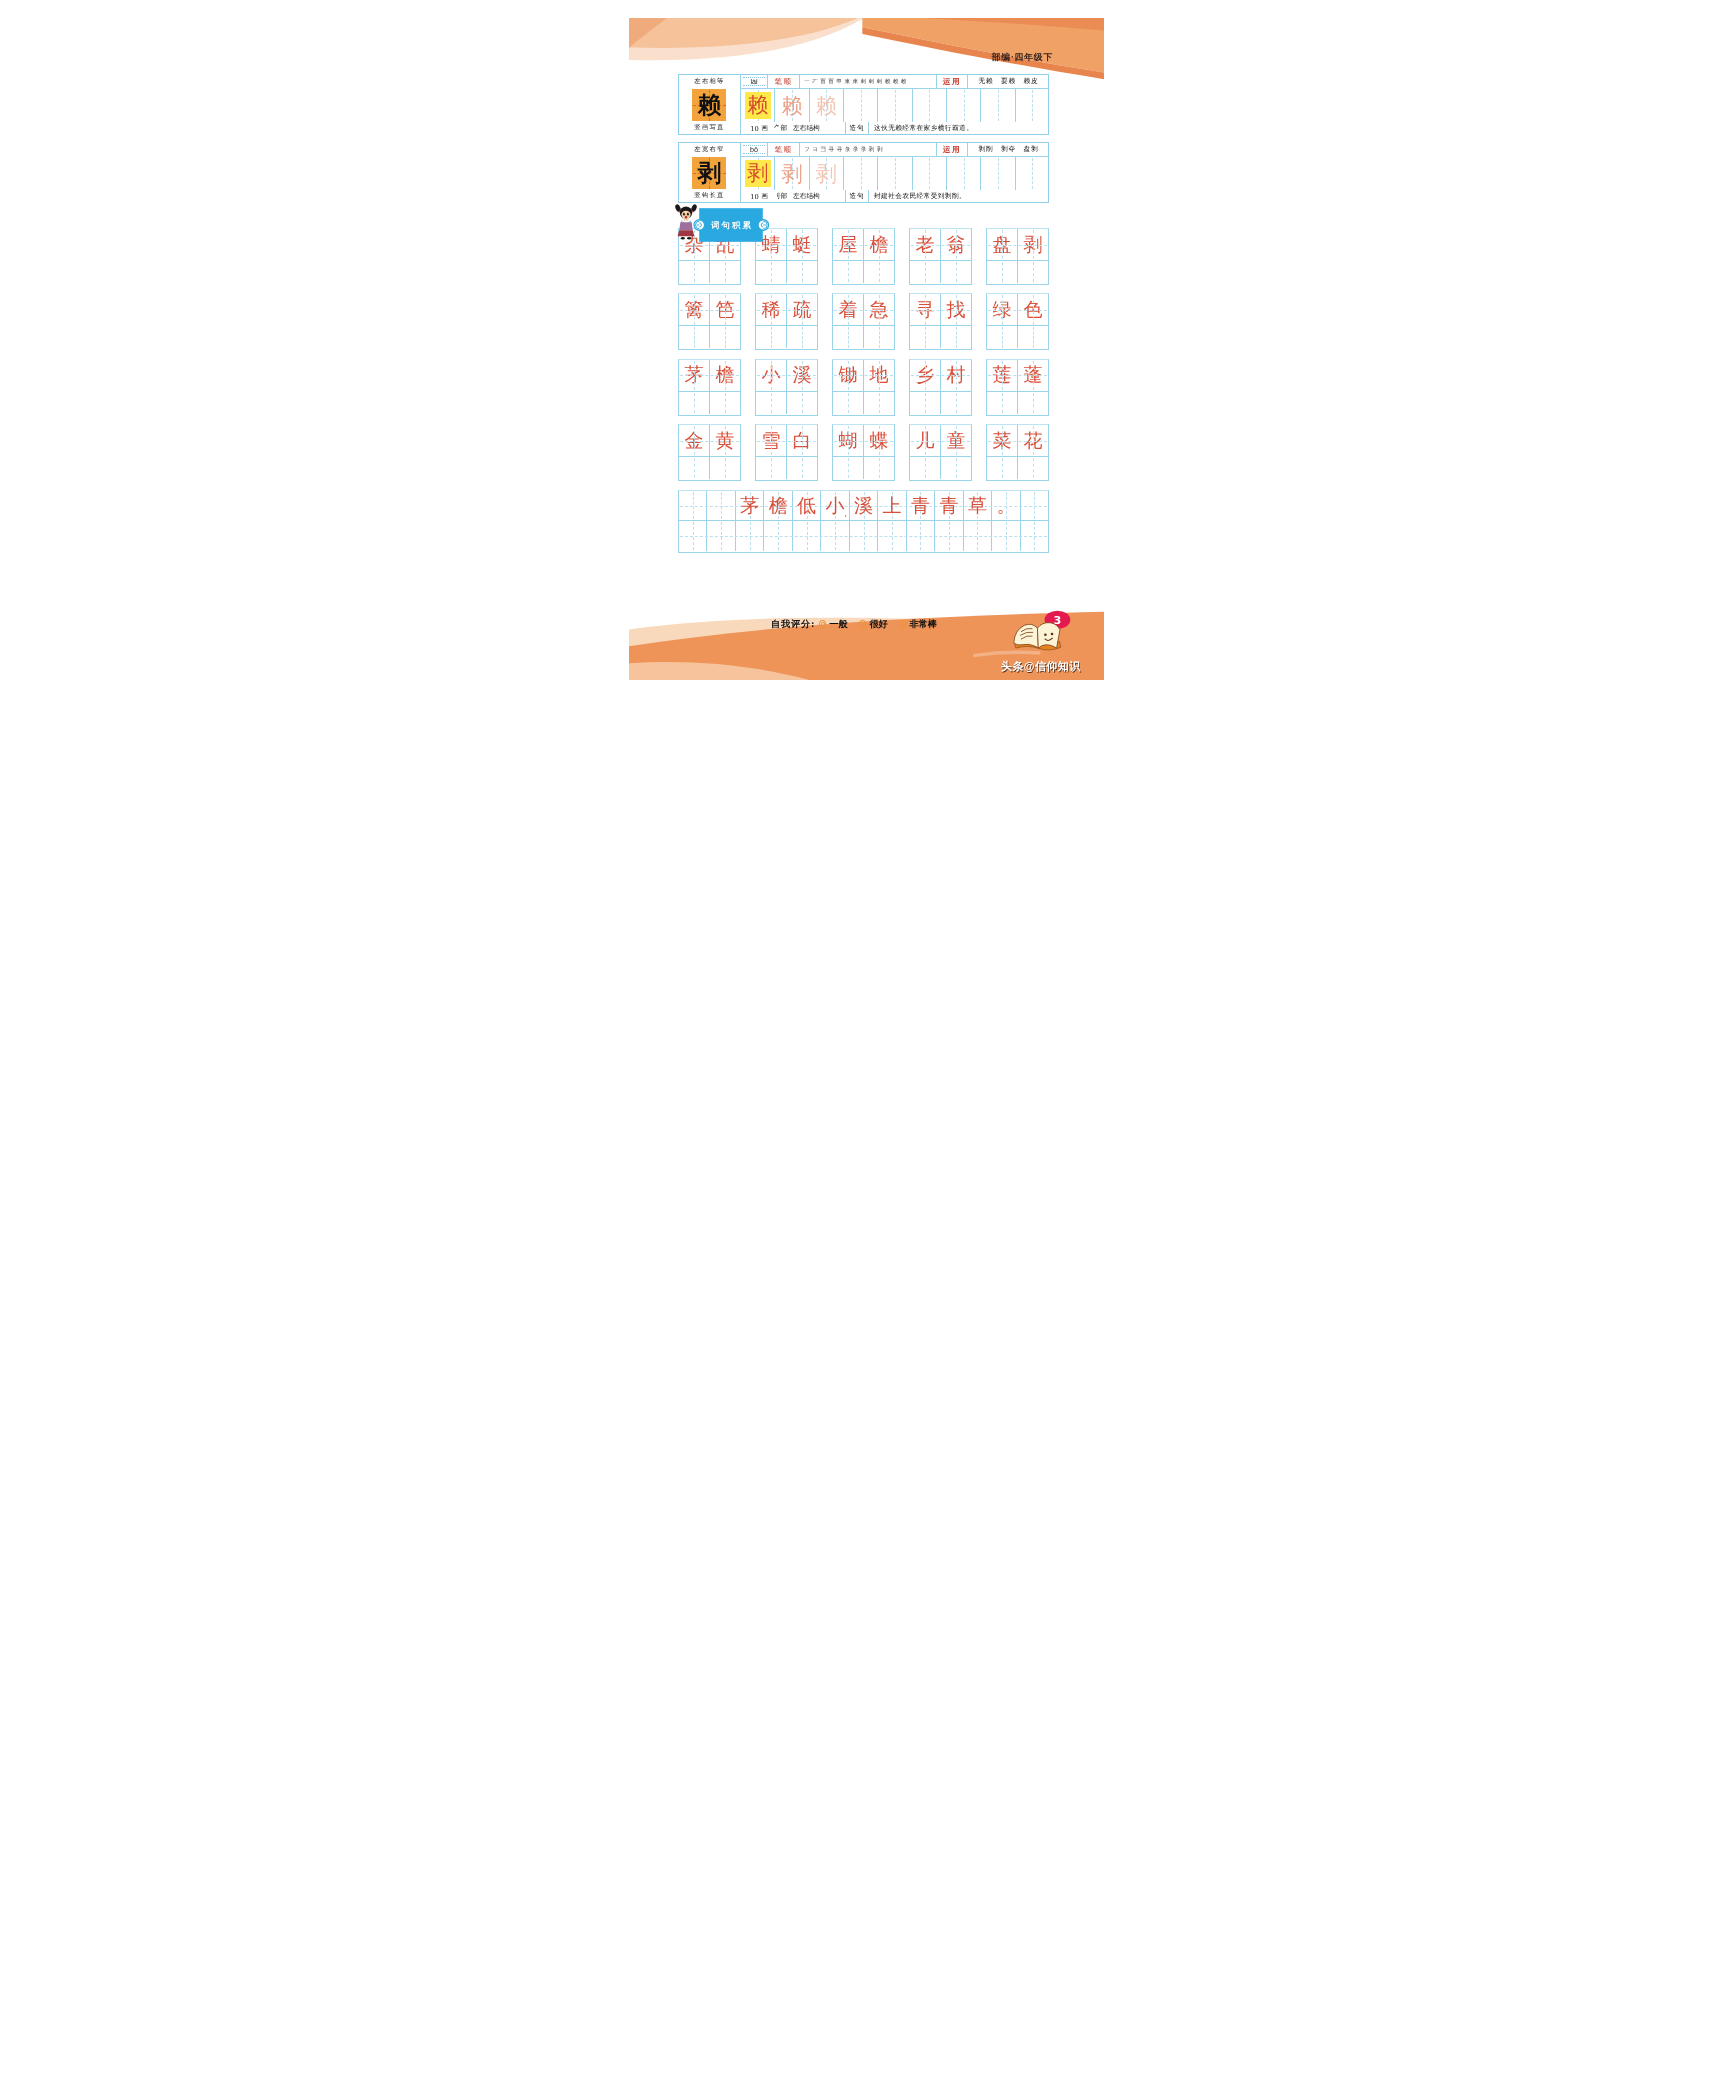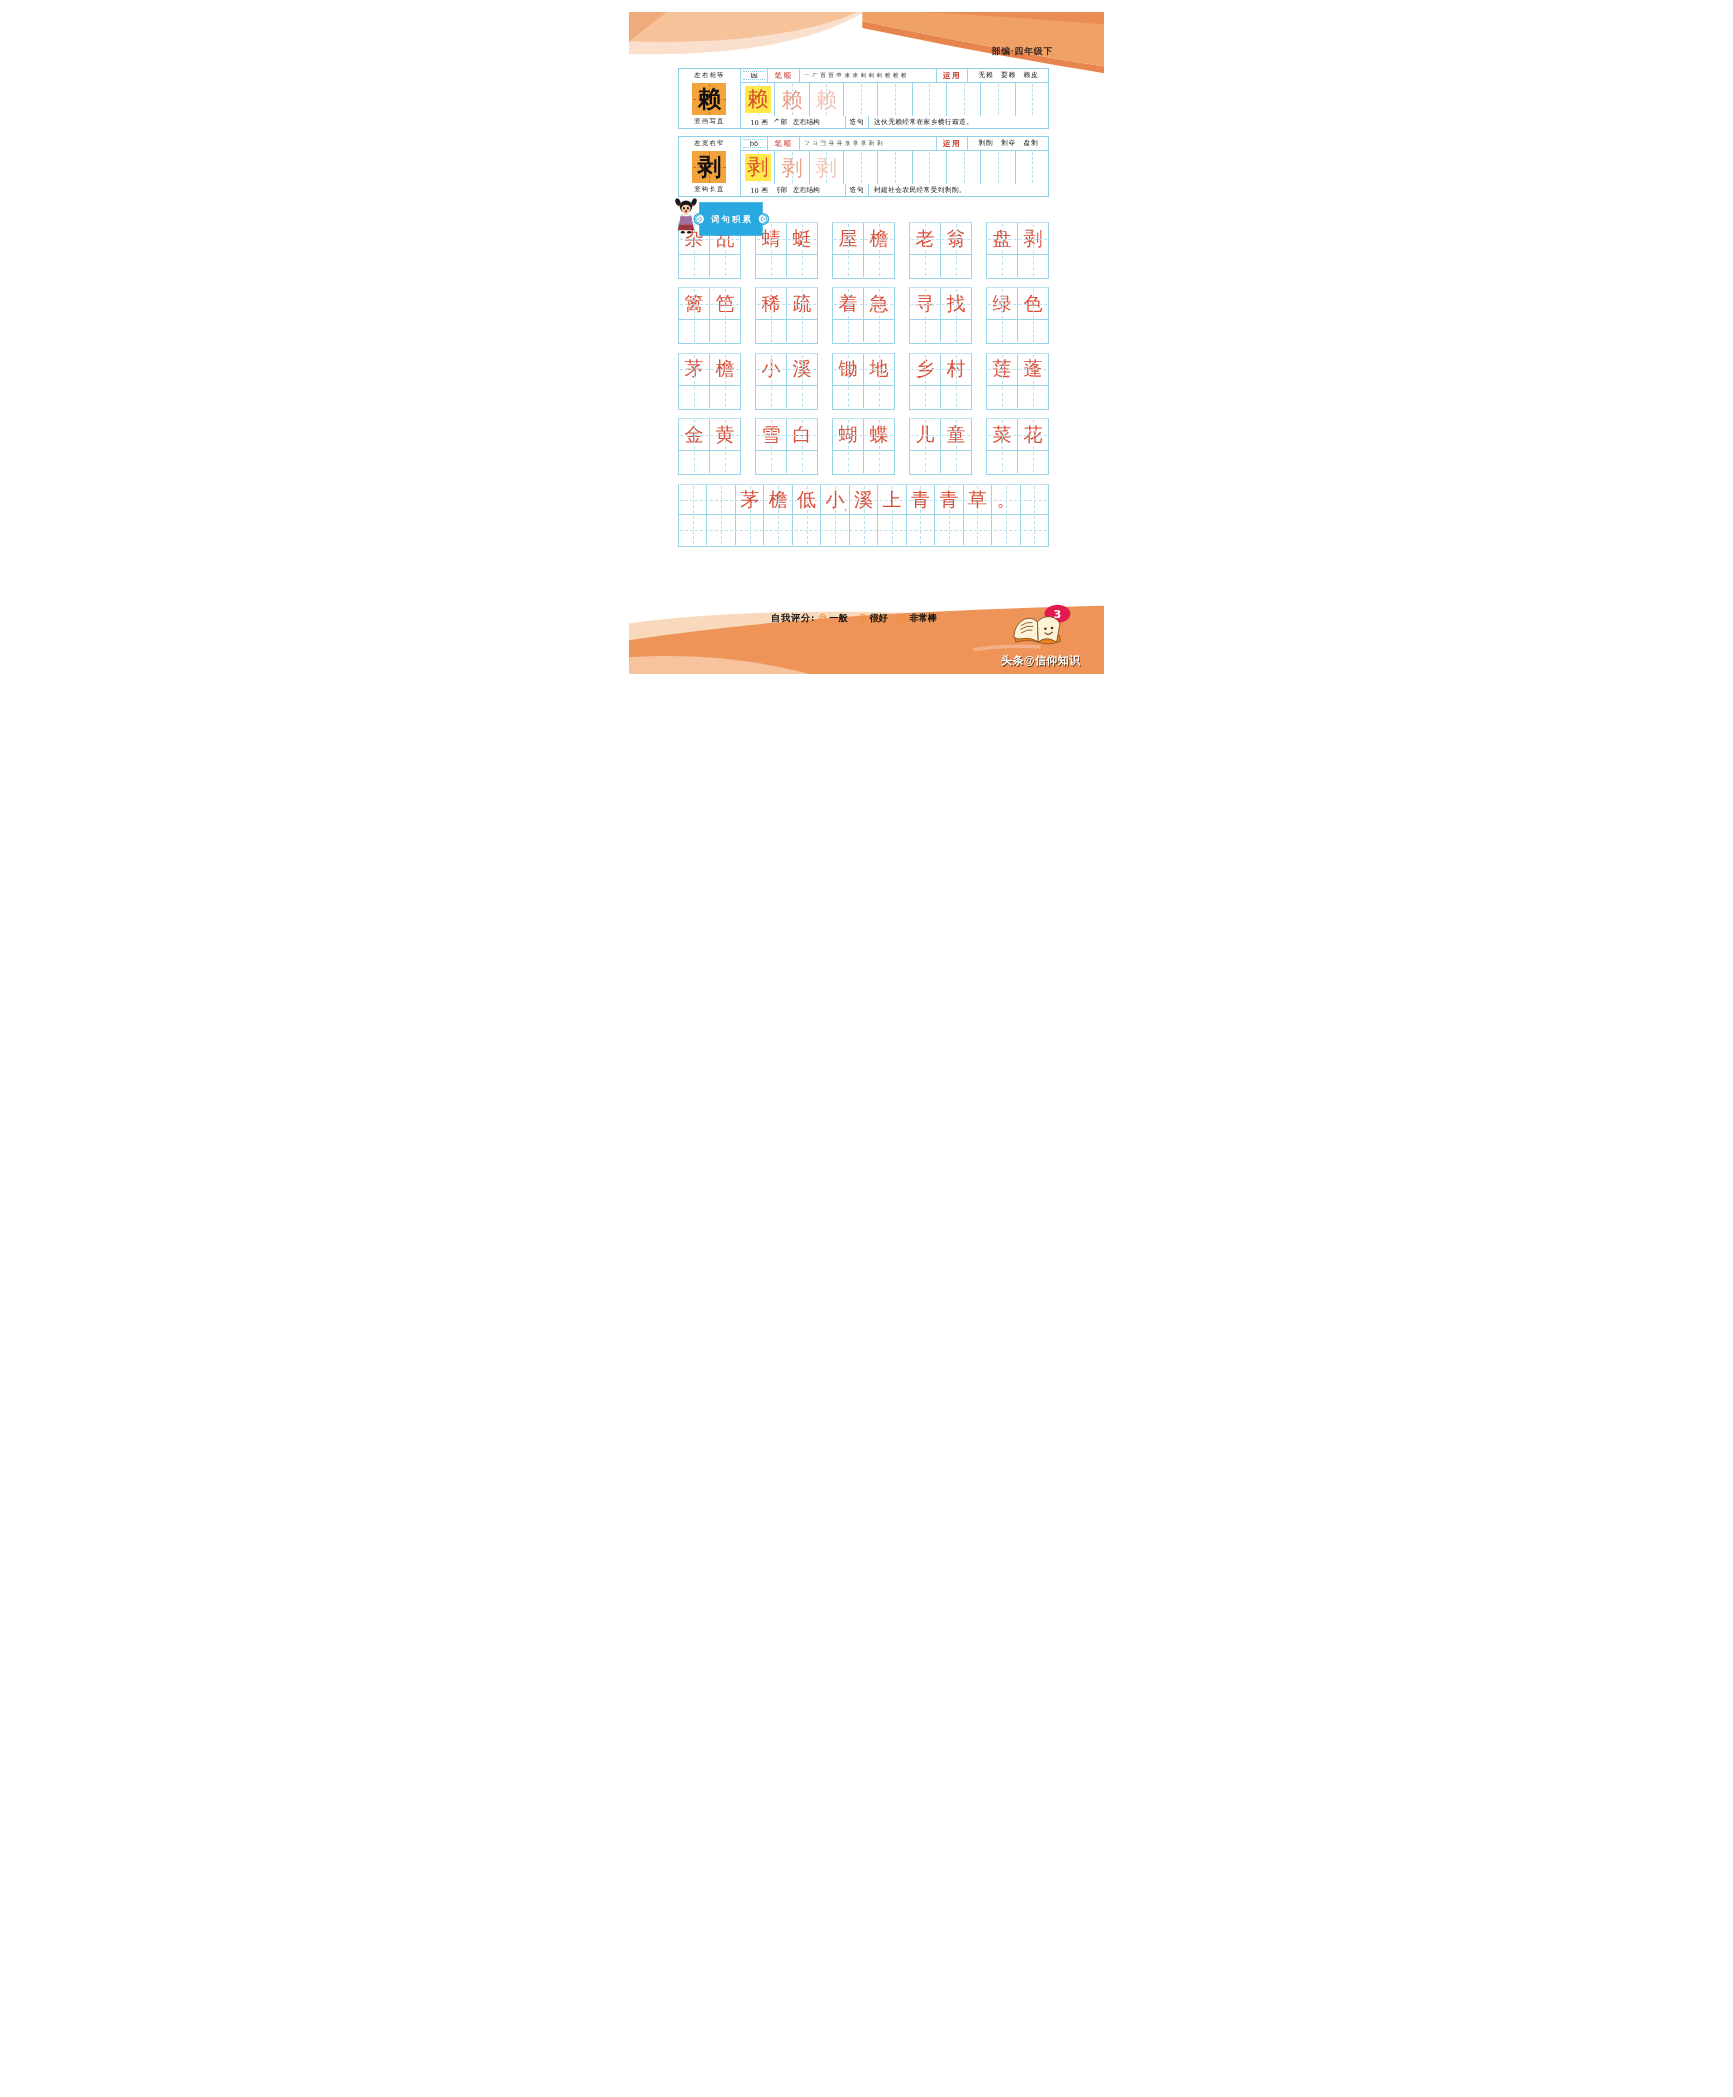--- a/index.html
+++ b/index.html
@@ -1,17 +1,17 @@
 <!DOCTYPE html>
 <html style="font-size:6.7px"><head>
 <meta charset="utf-8">
 <style>
   * { margin:0; padding:0; box-sizing:border-box; }
   body { background:#ffffff; font-family:"Liberation Sans", sans-serif; }
-  #page { position:relative; width:475px; height:662px; margin:12px auto; background:#fff; overflow:hidden; }
+  #page { position:relative; width:475px; height:662px; margin:18px auto; background:#fff; overflow:hidden; }
   .cn { font-family:"DejaVu Serif","Liberation Serif",serif; }
 
   
   .decor { position:absolute; left:0; width:100%; pointer-events:none; }
   #decor-top { top:0; height:67px; }
   #decor-bottom { bottom:0; height:80px; }
 
   
   #edition { position:absolute; top:34px; right:51px; font-size:8.8px; font-weight:bold; color:#33211c; letter-spacing:0.8px; z-index:5; }
 

